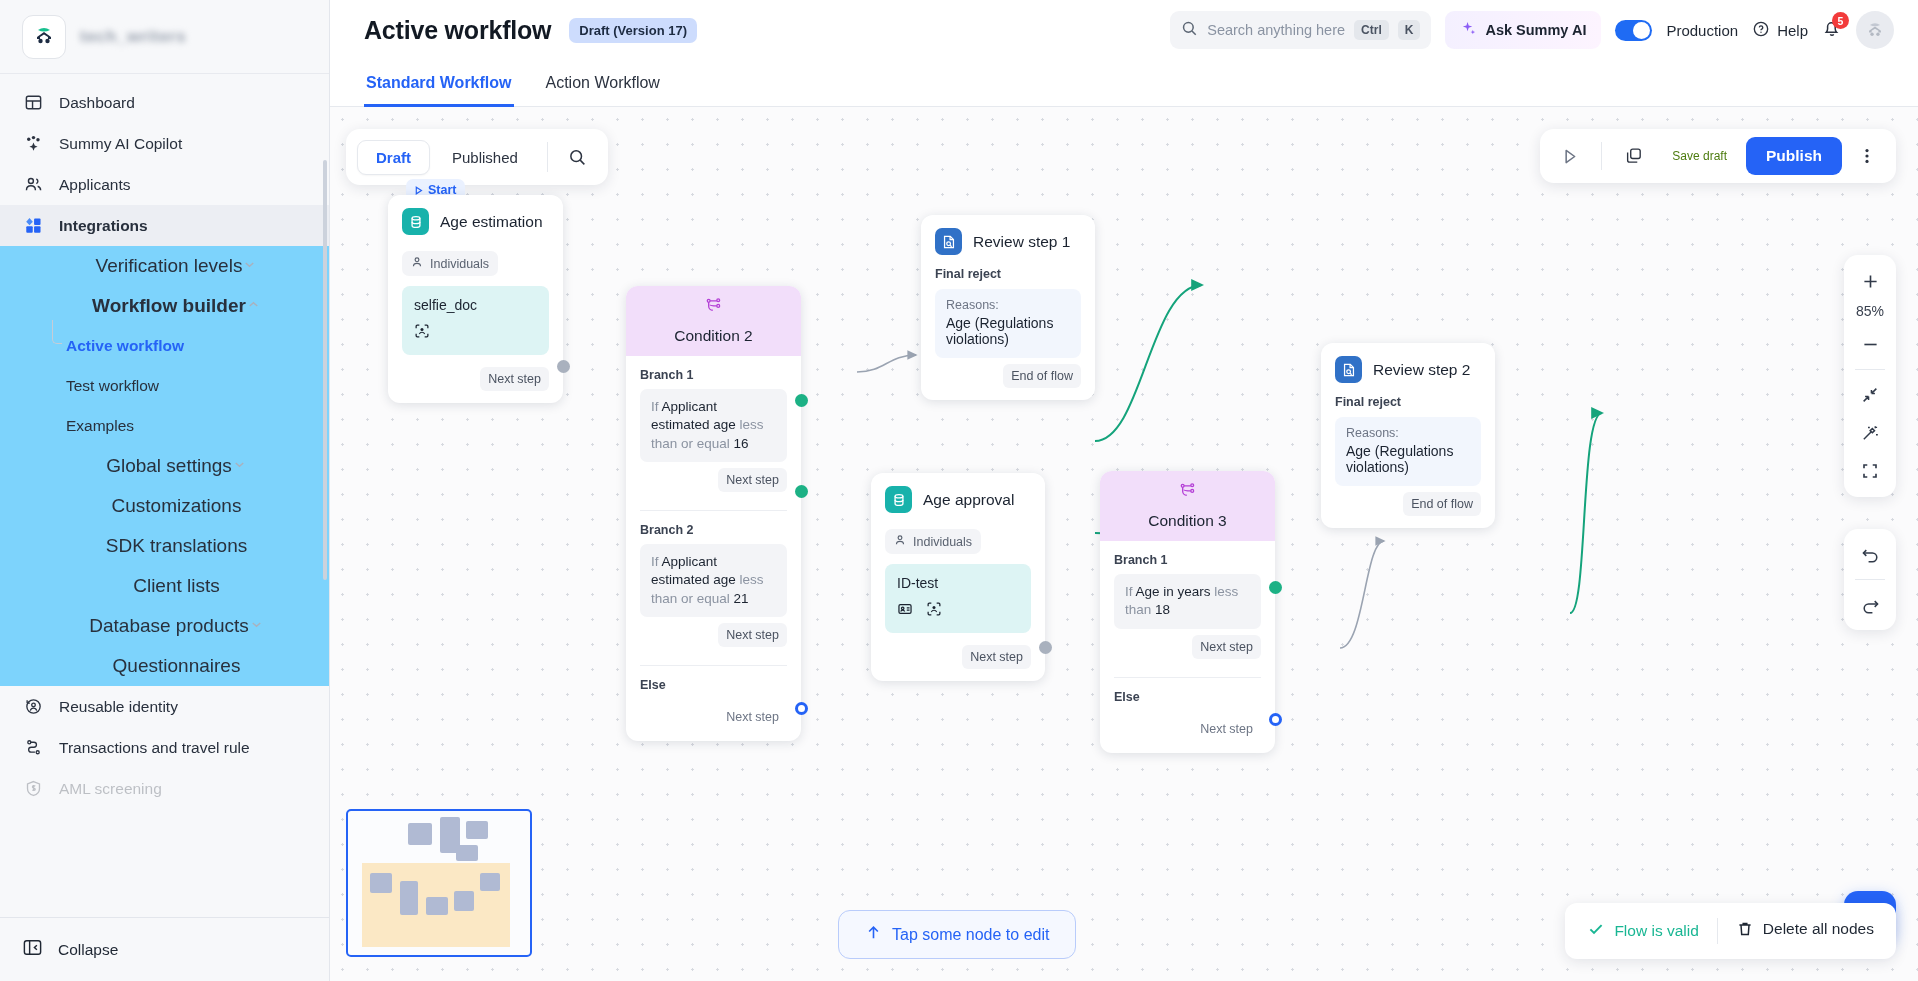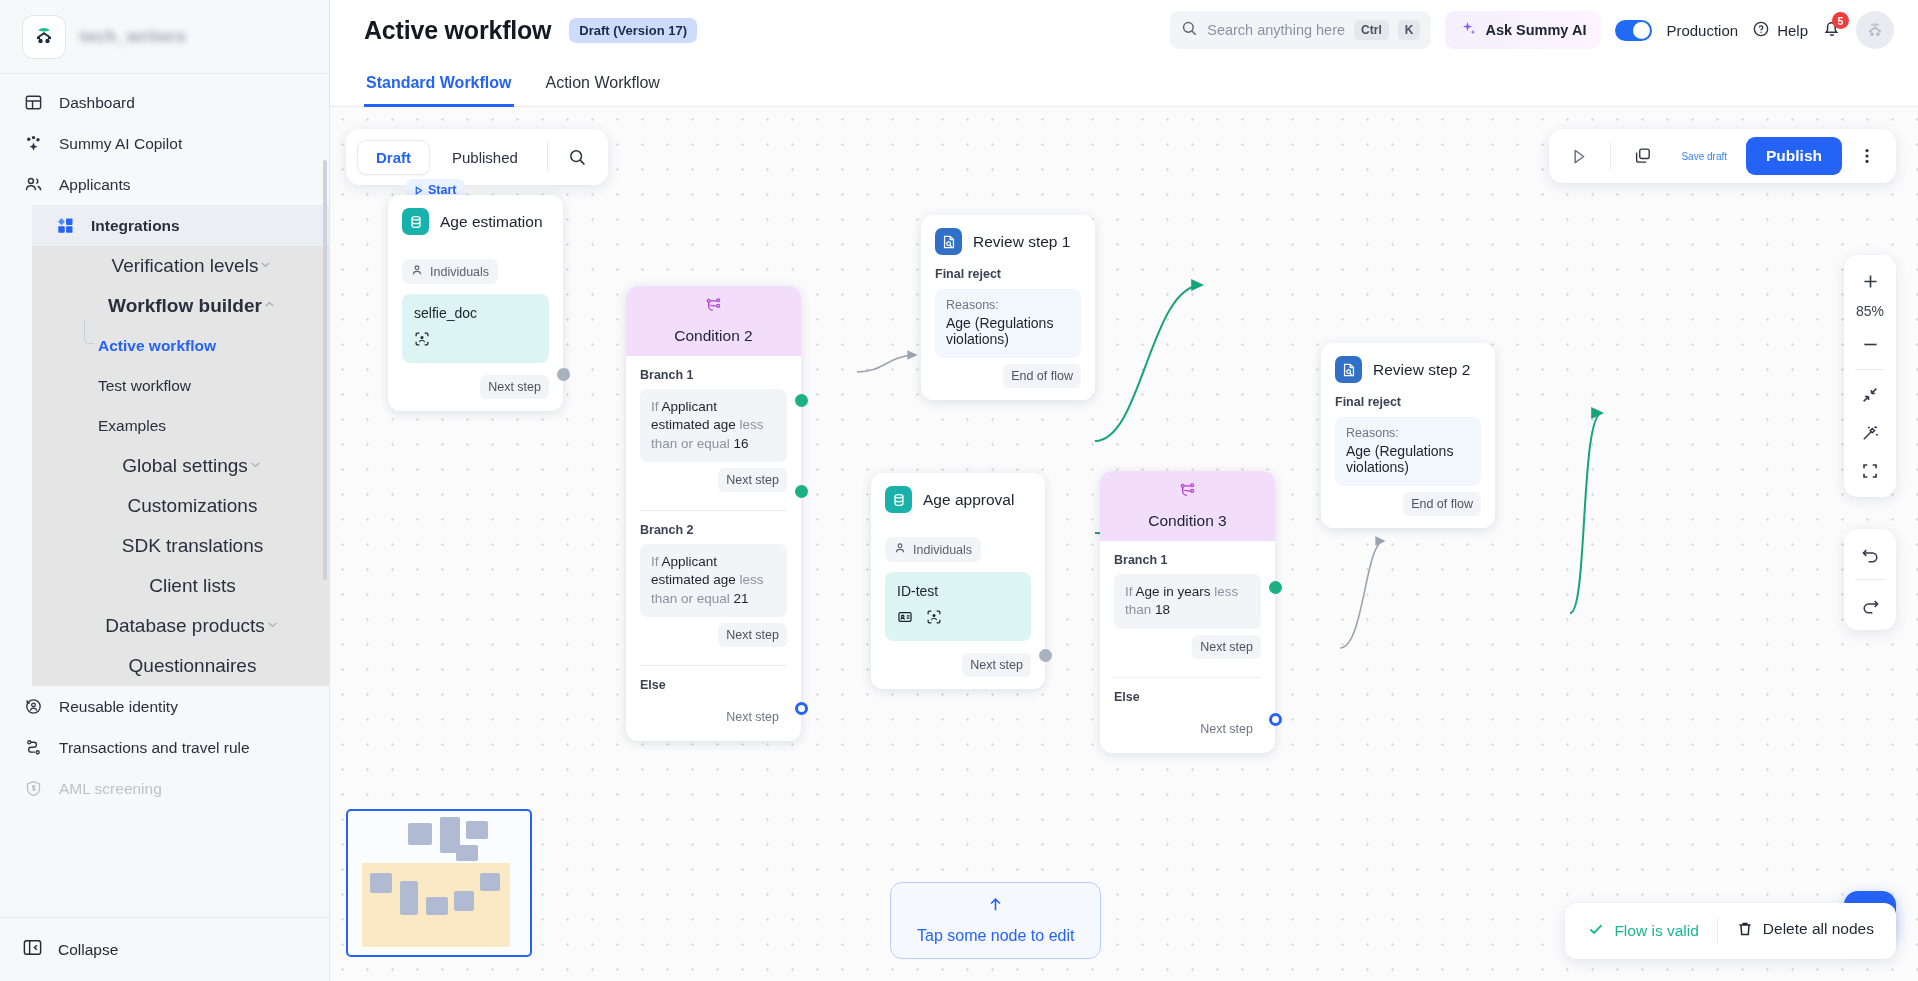--- a/index.html
+++ b/index.html
@@ -35,21 +35,21 @@
     filter: blur(3.4px); letter-spacing: .5px;
   }
   .nav { flex: 1; overflow: hidden; padding-top: 8px; position: relative; }
   .nav-item {
     display: flex; align-items: center; gap: 15px;
     height: 41px; padding: 0 22px; font-size: 15.5px; color: #28303d;
     cursor: pointer;
   }
   .nav-item .ico { width: 22px; height: 22px; flex: none; display:flex; align-items:center; justify-content:center; }
   .nav-item.active-group { background: #eceef3; font-weight: 700; }
-  .group-block { background: #e5e5e5; margin-left: 32px; }
+  .group-block { background: #7dd3fc; }
   .sub-item {
     display: flex; align-items: center; justify-content: center;
     height: 40px; padding: 0 24px 0 48px; font-size: 19px; color: #28303d; cursor: pointer;
   }
   .sub-item.bold { font-weight: 700; }
   .sub-sub {
     display: flex; align-items: center; height: 40px;
     padding: 0 24px 0 66px; font-size: 15.5px; color: #28303d; cursor: pointer;
     position: relative;
   }
@@ -144,21 +144,21 @@
   .seg {
     font-size: 15px; padding: 8px 18px; border-radius: 9px; cursor:pointer; color:#2c3340;
   }
   .seg.sel { color:#2563f6; font-weight:700; background:#fff; border:1px solid #e6e9ee; box-shadow:0 1px 2px rgba(0,0,0,.04); }
   .seg-div { width:1px; height: 30px; background:#e6e9ee; margin: 0 7px; }
 
   
   .toolbar { right: 22px; top: 22px; display:flex; align-items:center; gap: 6px; padding: 8px 10px; }
   .tb-icon { width: 38px; height: 38px; border-radius: 9px; display:flex; align-items:center; justify-content:center; cursor:pointer; }
   .tb-div { width:1px; height:28px; background:#e6e9ee; margin: 0 7px; }
-  .tb-text { font-size: 10px; color:#3b82f6; padding: 0 13px; cursor:pointer; }
+  .tb-text { font-size: 12px; color:#4d7c0f; padding: 0 13px; cursor:pointer; }
   .publish-btn {
     background:#2563f6; color:#fff; font-size:15.5px; font-weight:700;
     border-radius:9px; padding: 10px 20px; cursor:pointer; border:none;
     font-family:"Liberation Sans", sans-serif;
   }
 
   
   .zoomctl { right: 22px; top: 148px; width: 52px; padding: 7px 0; display:flex; flex-direction:column; align-items:center; gap:0; }
   .zc-btn { width: 44px; height: 38px; display:flex; align-items:center; justify-content:center; cursor:pointer; color:#313a49; }
   .zc-label { font-size: 14px; color:#39414f; padding: 3px 0 6px; }
@@ -167,25 +167,24 @@
 
   .add-fab {
     position:absolute; right: 22px; bottom: 38px; width: 52px; height: 52px;
     border-radius: 14px; background:#2563f6; color:#fff; display:flex;
     align-items:center; justify-content:center; cursor:pointer;
     box-shadow: 0 4px 14px rgba(37,99,246,.35); font-size: 26px; font-weight: 300;
   }
 
   
   .tap-hint {
-    position:absolute; left: 560px; bottom: 22px;
+    position:absolute; left: 508px; bottom: 22px;
     background:#f5f8ff; border:1px solid #b9ccfb; border-radius: 12px;
     padding: 13px 26px; font-size: 16px; color:#2563f6; display:flex; gap:10px; align-items:center;
     cursor:pointer;
-    flex-direction:column;
   }
   .valid-bar {
     position:absolute; right: 22px; bottom: 22px; background:#fff; border-radius: 12px;
     box-shadow: 0 3px 14px rgba(25,35,60,.11); display:flex; align-items:center;
     padding: 15px 22px; gap: 18px;
   }
   .valid-ok { display:flex; align-items:center; gap:9px; color:#19b693; font-size:15.5px; cursor:pointer; }
   .vb-div { width:1px; height:26px; background:#e6e9ee; }
   .del-all { display:flex; align-items:flex-start; gap:9px; color:#1f2733; font-size:15.5px; cursor:pointer; }
 
@@ -201,21 +200,21 @@
   .node { position:absolute; background:#fff; border-radius: 12px; box-shadow: 0 2px 11px rgba(25,35,60,.13); }
   .node-head { display:flex; align-items:center; gap:11px; padding: 13px 14px 8px; }
   .node-head.cond { background:#f2defa; border-radius: 12px 12px 0 0; padding: 11px 14px; gap:9px;flex-direction:column; }
   .node-title { font-size: 15.5px; color:#1b2330; }
   .node-icon { width: 27px; height: 27px; border-radius: 7px; display:flex; align-items:center; justify-content:center; flex:none; }
   .node-icon.teal { background:#18b2ab; }
   .node-icon.blue { background:#3071c7; }
   .chip {
     display:inline-flex; align-items:flex-end; gap:7px; background:#f3f4f7;
     border-radius: 7px; padding: 5px 9px; font-size: 12.5px; color:#5a6270;
-    margin: 16px 14px 10px;
+    margin: 8px 14px 10px;
   }
   .doc-panel {
     background:#ddf4f4; margin: 0 14px 6px; border-radius: 8px; padding: 11px 12px 12px;
   }
   .doc-name { font-size: 14px; color:#1b2330; margin-bottom: 10px; }
   .doc-icons { display:flex; gap: 13px; align-items:center; }
   .next-row { display:flex; justify-content:flex-end; align-items:center; padding: 6px 14px 12px; }
   .next-chip { background:#f3f4f7; border-radius: 6px; font-size: 12.5px; color:#4b5361; padding: 5px 8px; }
   .next-chip.plain { background:transparent; color:#6d7585; }
   .dot { width: 13px; height: 13px; border-radius:50%; position:absolute; }

